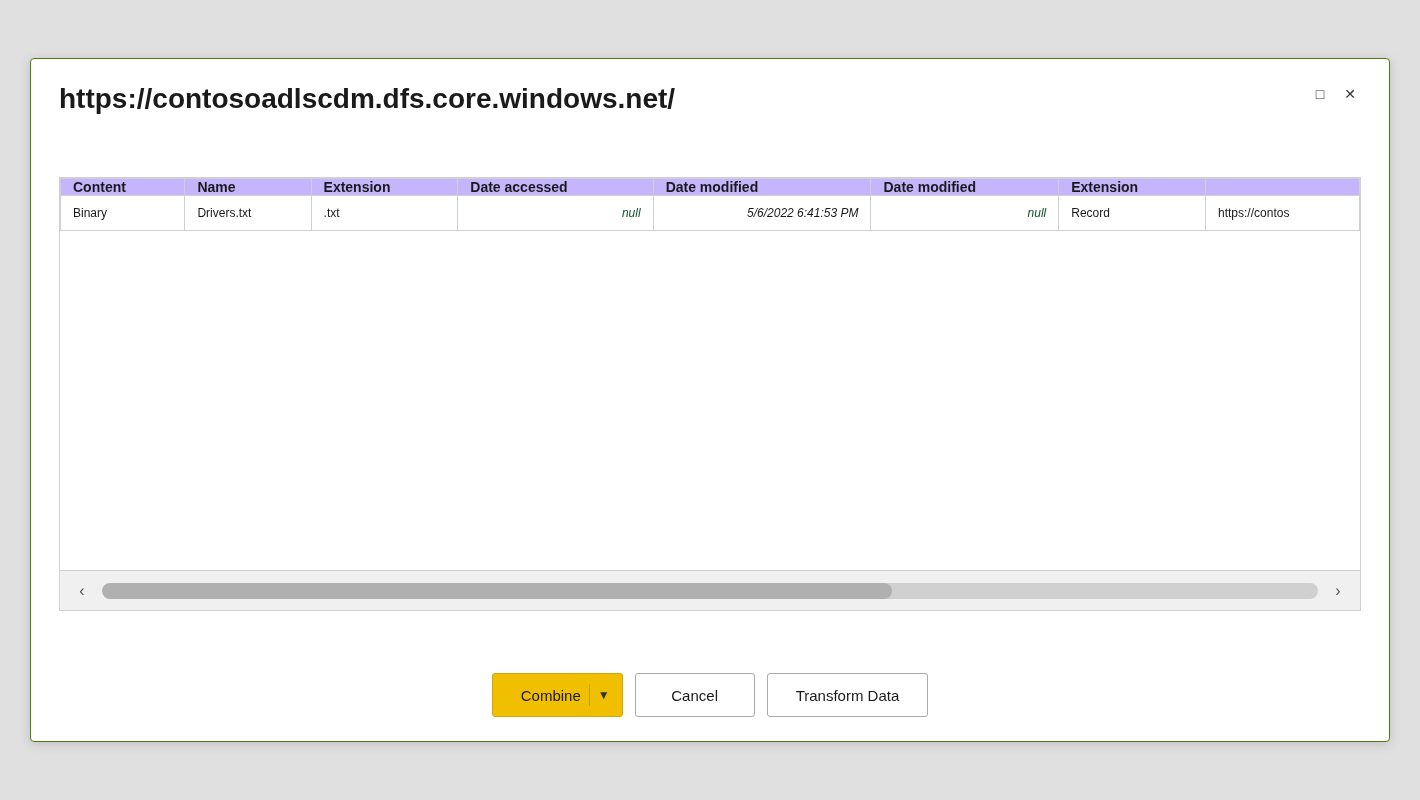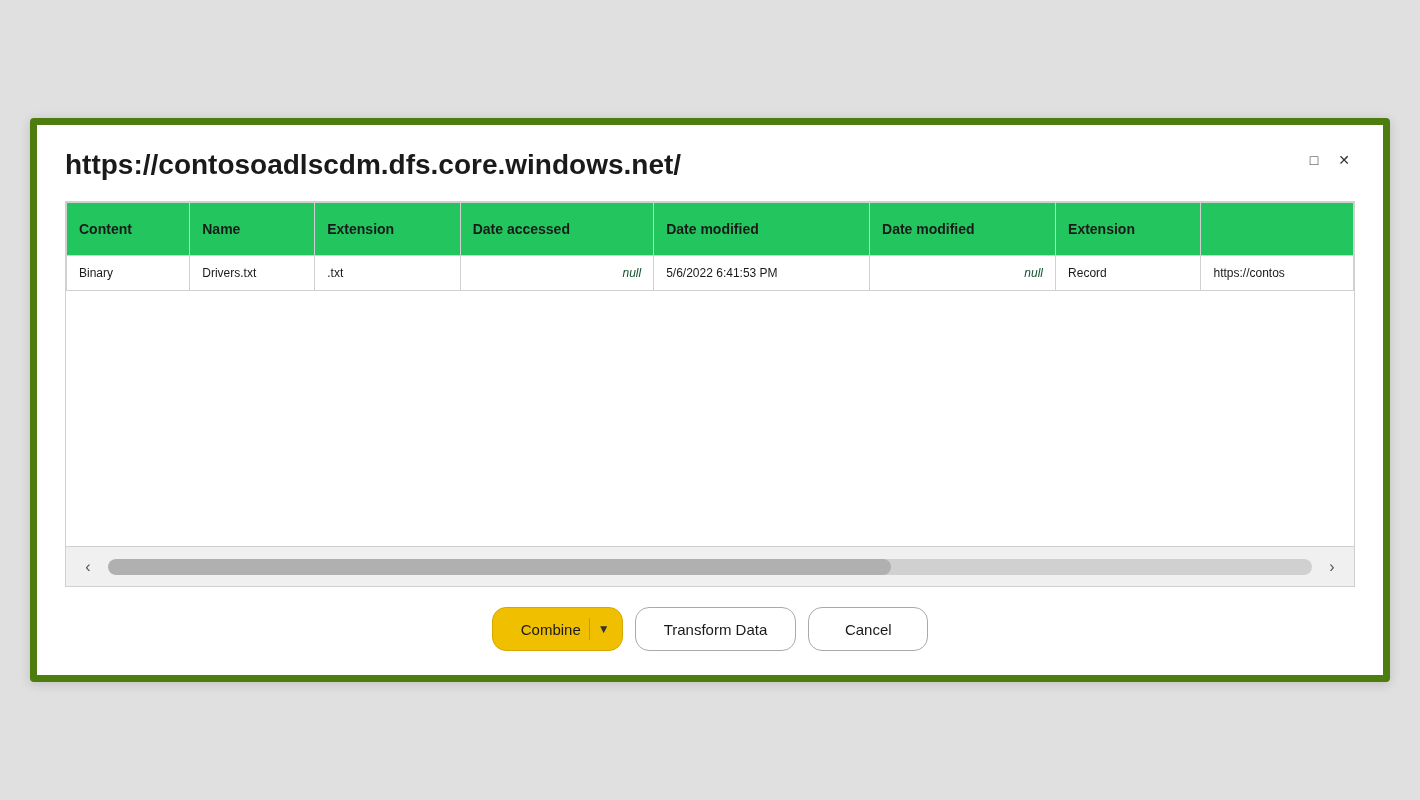--- a/index.html
+++ b/index.html
@@ -13,29 +13,30 @@
       background: #e0e0e0;
       display: flex;
       justify-content: center;
       align-items: center;
       width: 1420px;
       height: 800px;
     }
 
     .dialog {
       background: #ffffff;
-      border: 7px solid #4d7c0f;
+      border: 1px solid #4d7c0f;
       border-radius: 4px;
       width: 1360px;
-      height: 564px;
+      height: 684px;
       position: relative;
       display: flex;
       flex-direction: column;
       padding: 24px 28px 24px 28px;
       box-shadow: 0 2px 12px rgba(0,0,0,0.15);
+      gap: 42px;
     }
 
     .title-bar {
       display: flex;
       justify-content: space-between;
       align-items: flex-start;
       margin-bottom: 20px;
     }
 
     .dialog-title {
@@ -76,38 +77,40 @@
       overflow: auto;
     }
 
     table {
       width: 100%;
       border-collapse: collapse;
       min-width: 900px;
     }
 
     thead tr th {
-      background: #22c55e;
+      background: #c4b5fd;
       border: 1px solid #d0d0d0;
-      padding: 18px 12px;
+      padding: 0 12px;
       text-align: left;
       font-weight: 700;
       font-size: 14px;
       color: #1a1a1a;
       white-space: nowrap;
     }
 
     tbody tr td {
       border: 1px solid #d0d0d0;
       padding: 10px 12px;
       font-size: 12px;
       color: #1a1a1a;
     }
 
     td.align-right {
+      text-align: right;
+      font-style: italic;
     }
 
     td.italic-null {
       text-align: right;
       font-style: italic;
       color: #14532d;
     }
 
     .scrollbar-area {
       background: #f0f0f0;
@@ -153,21 +156,21 @@
     .footer-buttons {
       display: flex;
       justify-content: center;
       gap: 12px;
       margin-top: 20px;
     }
 
     .btn {
       padding: 10px 28px;
       font-size: 15px;
-      border-radius: 14px;
+      border-radius: 3px;
       cursor: pointer;
       border: 1px solid #aaa;
       background: #ffffff;
       color: #1a1a1a;
       min-width: 120px;
     }
 
     .btn-combine {
       background: #f0c000;
       border: 1px solid #d4a800;
@@ -240,16 +243,16 @@
       <button class="scroll-arrow">›</button>
     </div>
   </div>
 
   <div class="footer-buttons">
     <button class="btn btn-combine">
       <span>Combine</span>
       <span class="separator"></span>
       <span class="combine-dropdown-arrow">▼</span>
     </button>
+    <button class="btn">Cancel</button>
     <button class="btn">Transform Data</button>
-    <button class="btn">Cancel</button>
   </div>
 </div>
 
 </body></html>

